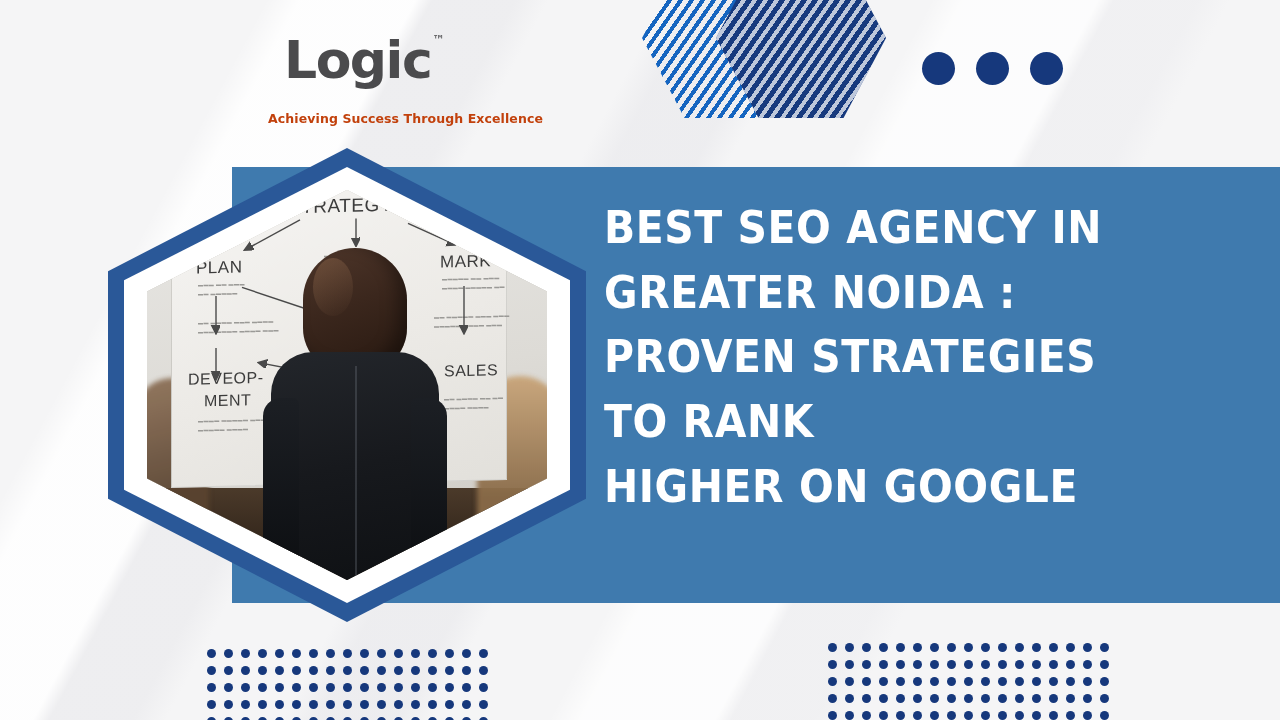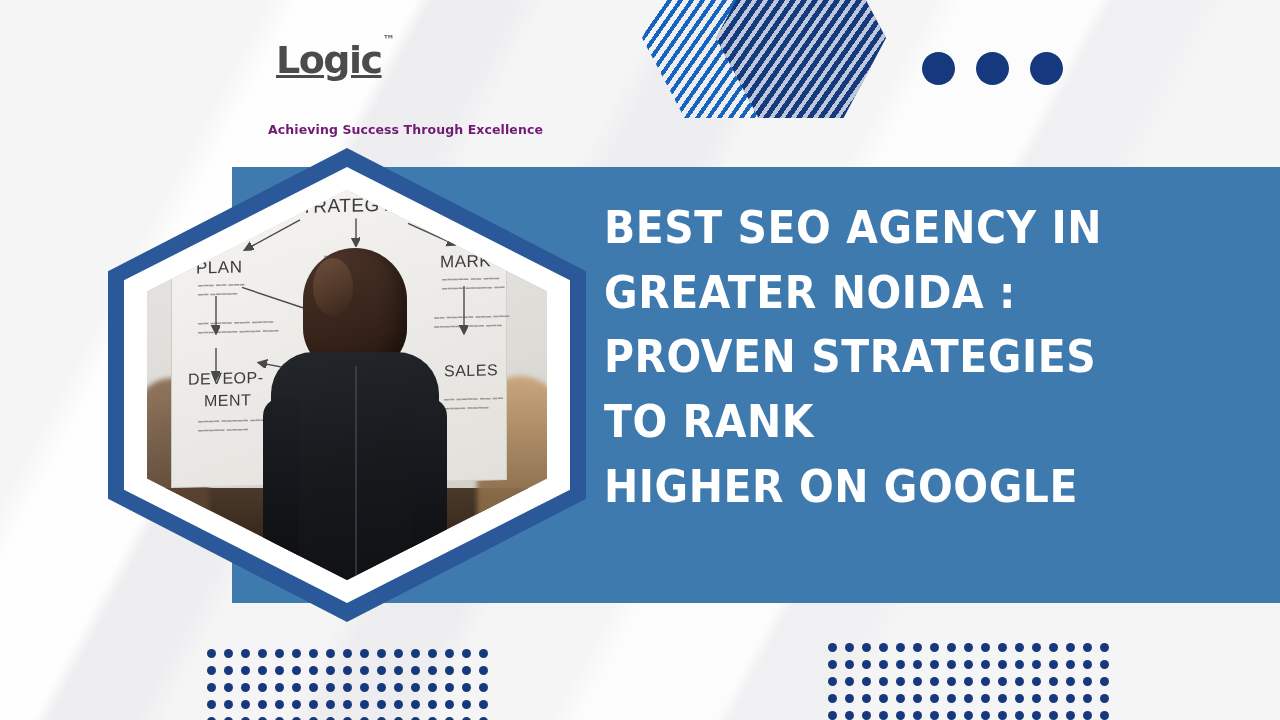--- a/index.html
+++ b/index.html
@@ -61,33 +61,33 @@
     position:absolute; inset:0;
     display:flex; align-items:center; justify-content:center;
     font-family:"DejaVu Sans", sans-serif;
     font-weight:bold; font-size:27px; letter-spacing:-1px;
     color:#fff;
     text-shadow:0 1px 2px rgba(0,30,80,.8);
     z-index:2;
   }
   .logo-word {
     font-family:"DejaVu Sans", sans-serif;
-    font-weight:bold; font-size:38px; letter-spacing:-1.5px;
-    color:#4b4b4d; margin-left:8px; line-height:1;
-    position:relative; top:-2px;text-decoration:underline;
+    font-weight:bold; font-size:52px; letter-spacing:-1.5px;
+    color:#4b4b4d; margin-left:16px; line-height:1;
+    position:relative; top:-2px;
   }
   .logo-tm {
     font-family:"DejaVu Sans", sans-serif;
     font-size:12px; font-weight:bold; color:#6a6a6c;
     position:relative; top:-22px; left:1px;
   }
   .logo-tagline {
     font-family:"DejaVu Sans", sans-serif;
-    font-size:12.5px; font-weight:bold; color:#701a75;
-    letter-spacing:.1px; margin-top:24px; white-space:nowrap;
+    font-size:12.5px; font-weight:bold; color:#c2410c;
+    letter-spacing:.1px; margin-top:13px; white-space:nowrap;
   }
 
   
   .hex-decor { position:absolute; left:624px; top:-42px; width:270px; height:160px; }
   .hex-solid, .hex-striped {
     position:absolute; top:0;
     width:170px; height:160px;
     clip-path:polygon(25% 0%, 75% 0%, 100% 50%, 75% 100%, 25% 100%, 0% 50%);
   }
   .hex-solid { left:92px; background:#173a7e; }

